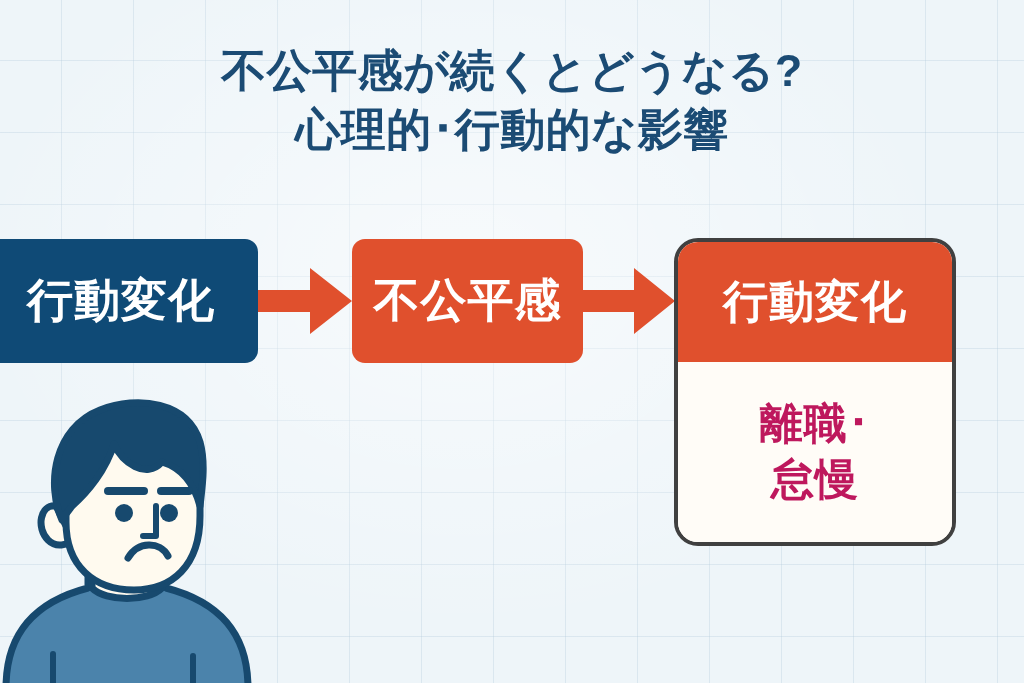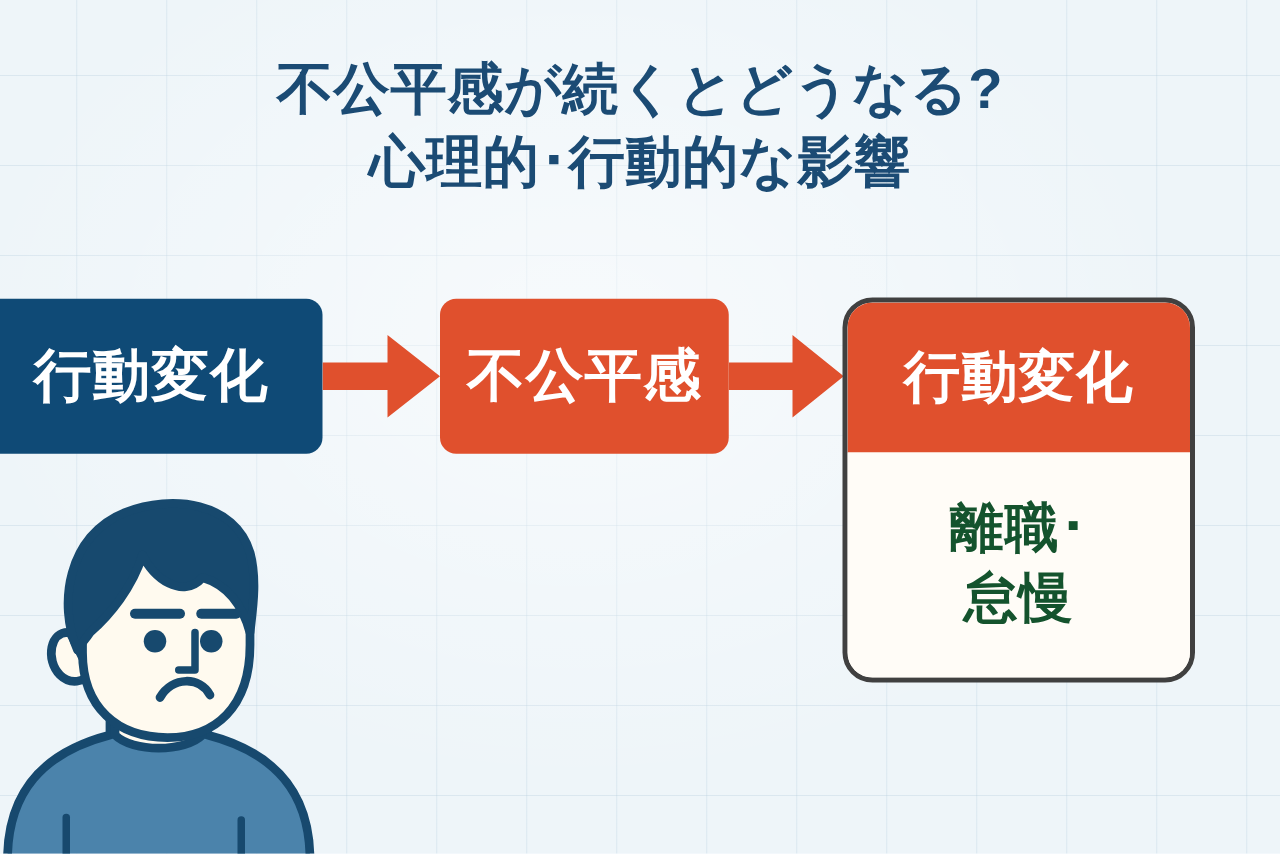--- a/index.html
+++ b/index.html
@@ -102,21 +102,21 @@
     white-space:nowrap;
   }
   #box-behavior .body{
     flex:1 1 auto;
     display:flex;
     align-items:center;
     justify-content:center;
     background:#fffcf7;
   }
   #box-behavior .body .lbl{
-    color:#14532d;
+    color:#be185d;
     font-weight:bold;
     font-size:43px;
     line-height:1.30;
     text-align:center;
     letter-spacing:1px;
   }
   #box-behavior .body .lbl .ln{ display:block; }
 
   
   .arrow{ position:absolute; }

